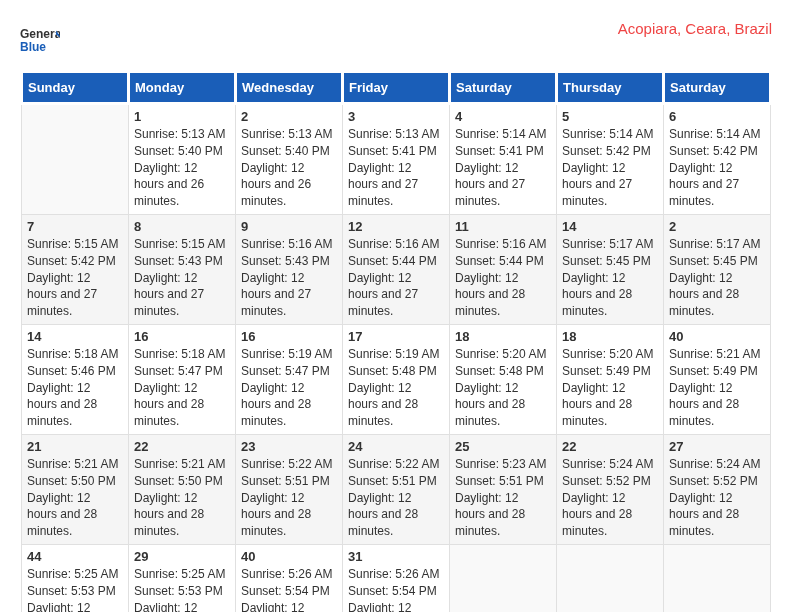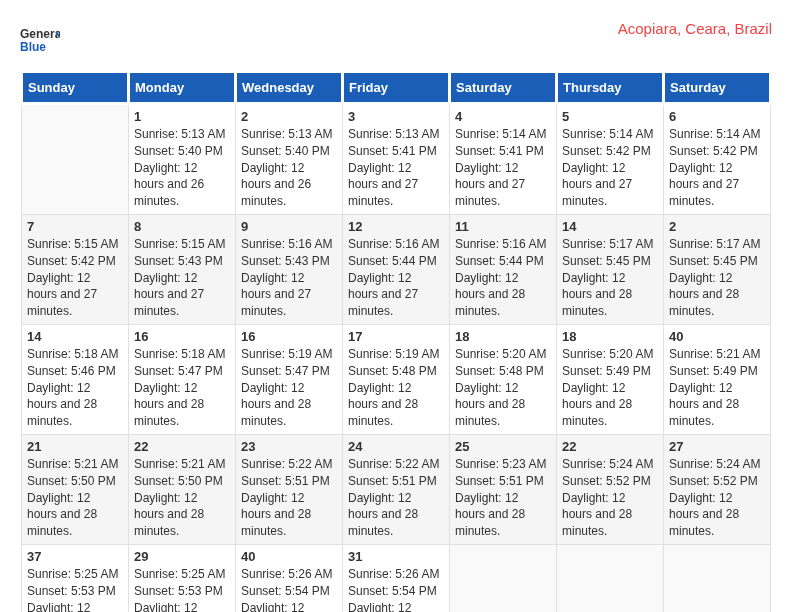--- a/index.html
+++ b/index.html
@@ -223,21 +223,21 @@
           <span class="day-number">22</span>
           <div class="day-info">Sunrise: 5:24 AM<br>Sunset: 5:52 PM<br>Daylight: 12 hours and 28 minutes.</div>
         </td>
         <td>
           <span class="day-number">27</span>
           <div class="day-info">Sunrise: 5:24 AM<br>Sunset: 5:52 PM<br>Daylight: 12 hours and 28 minutes.</div>
         </td>
       </tr>
       <tr>
         <td>
-          <span class="day-number">37</span>
+          <span class="day-number">44</span>
           <div class="day-info">Sunrise: 5:25 AM<br>Sunset: 5:53 PM<br>Daylight: 12 hours and 28 minutes.</div>
         </td>
         <td>
           <span class="day-number">29</span>
           <div class="day-info">Sunrise: 5:25 AM<br>Sunset: 5:53 PM<br>Daylight: 12 hours and 28 minutes.</div>
         </td>
         <td>
           <span class="day-number">40</span>
           <div class="day-info">Sunrise: 5:26 AM<br>Sunset: 5:54 PM<br>Daylight: 12 hours and 28 minutes.</div>
         </td>

